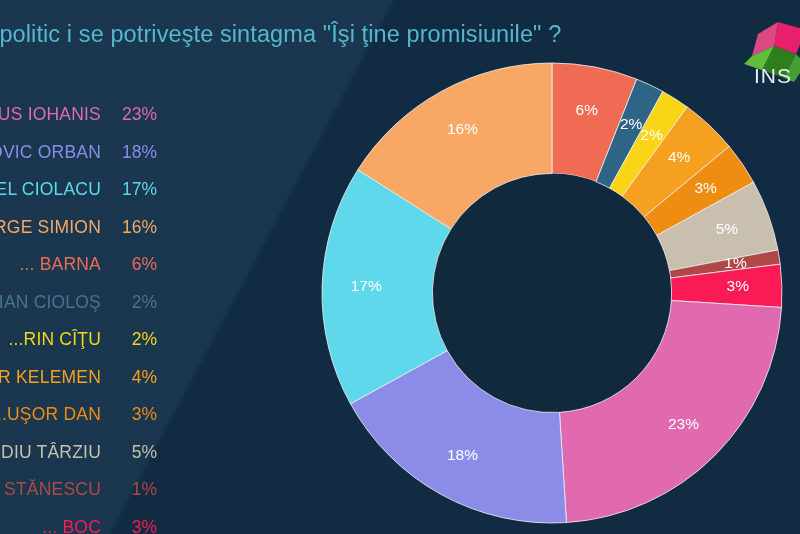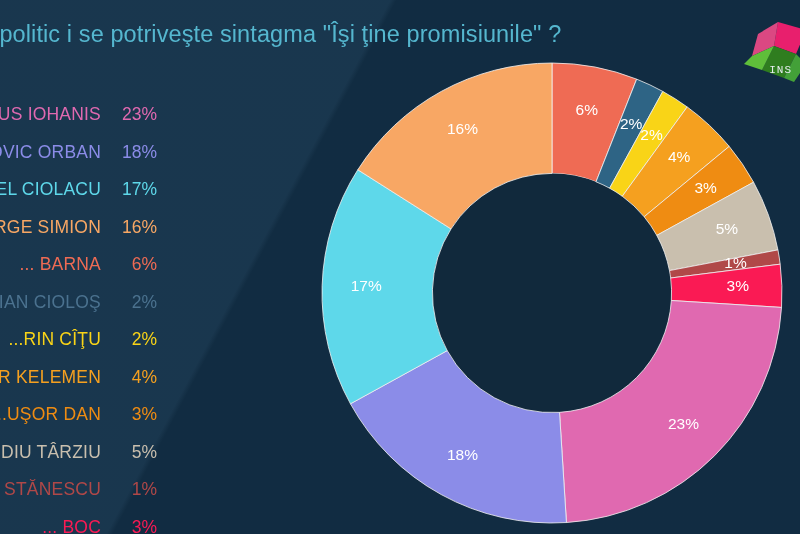--- a/index.html
+++ b/index.html
@@ -96,22 +96,22 @@
     right: -8px;
     top: 14px;
     width: 90px;
     height: 78px;
   }
   .logo-text {
     position: absolute;
     right: 8px;
     top: 64px;
     color: #e8eef2;
-    font-family: Liberation Mono, monospace;
-    font-size: 11px;
+    font-family: Liberation Sans, sans-serif;
+    font-size: 21px;
     letter-spacing: 1px;
   }
 </style>
 </head>
 <body>
 
 <div id="root">
   <div class="bg-sheen"></div>
 
   <div class="title">...lider politic i se potriveşte sintagma "Îşi ţine promisiunile" ?</div>

